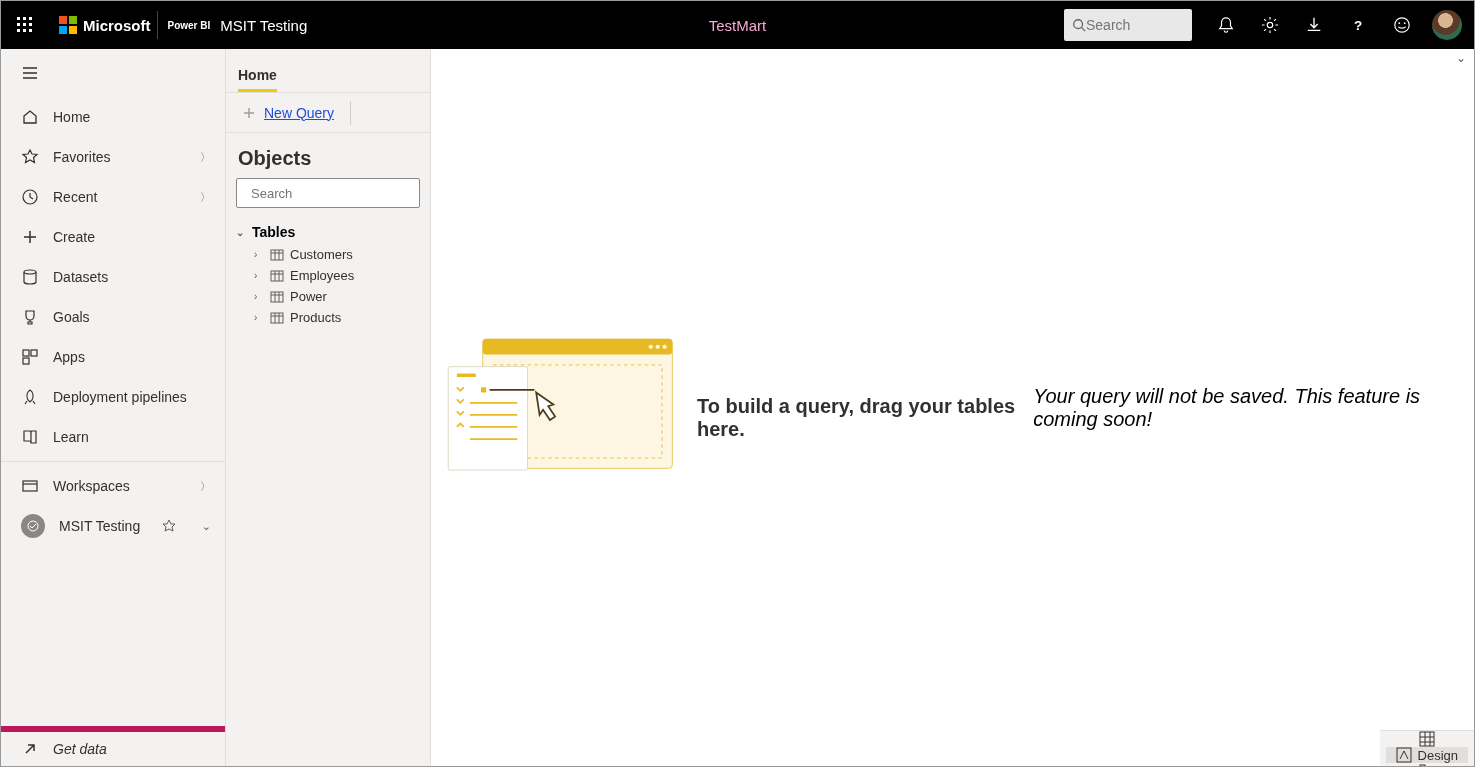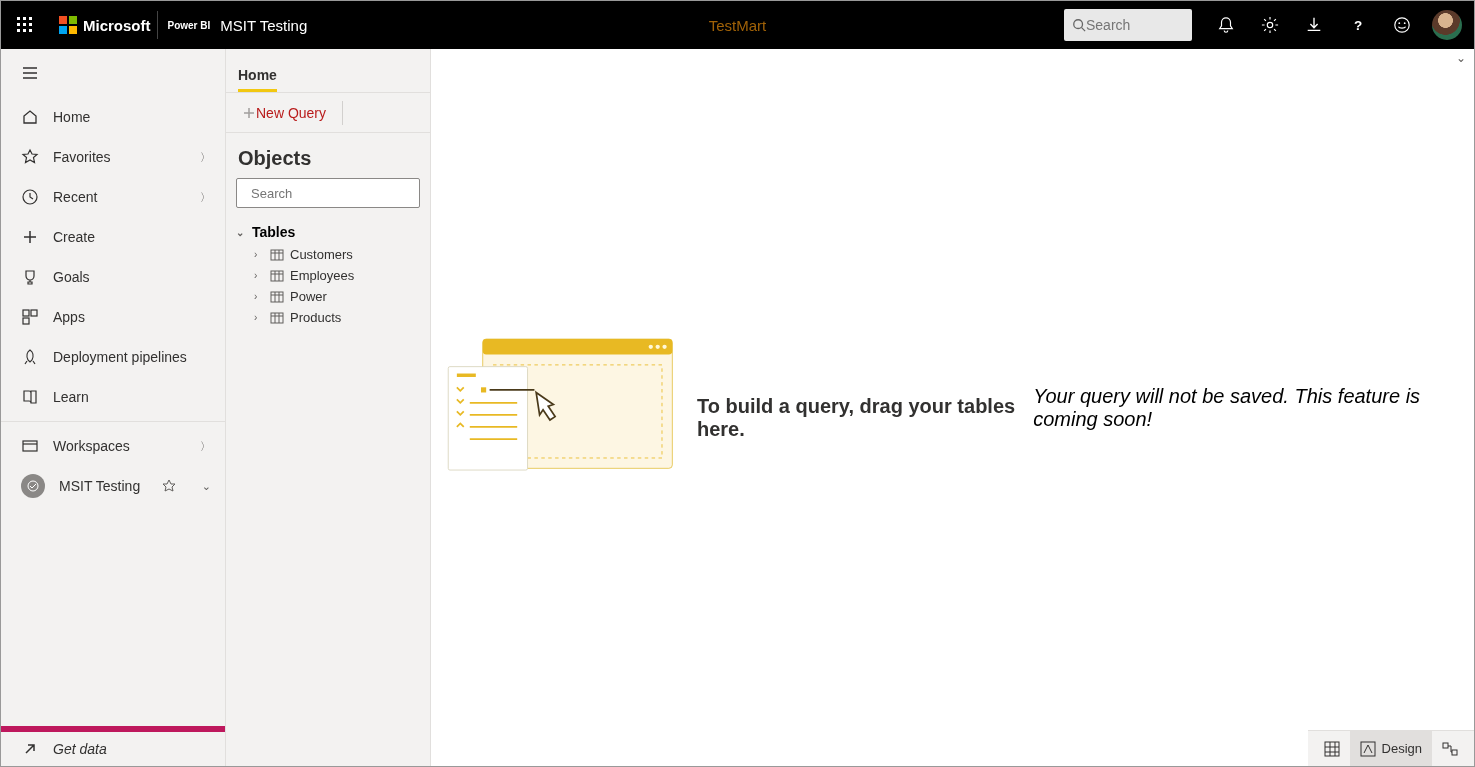--- a/index.html
+++ b/index.html
@@ -6,21 +6,21 @@
   html, body { height: 100%; }
   body { width: 1475px; height: 767px; background: #f3f2f1; overflow: hidden; border:1px solid #999;}
   
   
   .topbar { height: 48px; background: #000; color: #fff; display: flex; align-items: center; position: relative; }
   .waffle { width: 48px; height: 48px; display:flex; align-items:center; justify-content:center; cursor:pointer;}
   .ms-logo { display:flex; align-items:center; gap:6px; padding:0 6px 0 10px; border-right:1px solid #444; height:28px;}
   .ms-logo-text { font-size: 15px; font-weight:600;}
   .powerbi { padding:0 10px; font-size:10px; font-weight:700;}
   .workspace-name { font-size:15px; font-weight:400; color:#fff;}
-  .topbar-center { position:absolute; left:50%; transform:translateX(-50%); font-size:15px; color:#a16207;}
+  .topbar-center { position:absolute; left:50%; transform:translateX(-50%); font-size:15px; color:#f9a8d4;}
   .topbar-right { margin-left:auto; display:flex; align-items:center; gap:4px; padding-right:12px;}
   .search-box { background:#e8e8e8; height:32px; width:128px; display:flex; align-items:center; padding:0 8px; border-radius:2px; margin-right:10px;}
   .search-box input { border:none; background:transparent; outline:none; font-size:14px; width:90px; color:#555;}
   .top-icon-btn { width:40px; height:48px; display:flex; align-items:center; justify-content:center; cursor:pointer;}
   .avatar { width:30px; height:30px; border-radius:50%; background: radial-gradient(circle at 45% 35%, #d9b48f 0 28%, #5b3a2a 30% 55%, #2a6e4f 57% 100%); margin-left:6px;}
   
   
   .body-row { display:flex; height: calc(100% - 48px); }
   
   
@@ -31,39 +31,39 @@
   .nav-spacer { flex:1;}
   .nav-divider { height:1px; background:#e1dfdd; margin:4px 0;}
   .nav-bottom { border-top:6px solid #be185d;font-style:italic;}
   .ws-circle { width:24px; height:24px; border-radius:50%; background:#8a8886; display:flex; align-items:center; justify-content:center; font-size:11px; color:#fff;}
   
   
   .objects-panel { width:205px; background:#f3f2f1; border-right:1px solid #e1dfdd; display:flex; flex-direction:column;}
   .tab-row { height:44px; display:flex; align-items:flex-end; padding:0 12px; border-bottom:1px solid #e1dfdd;}
   .tab { font-size:14px; font-weight:600; padding:8px 0 6px; border-bottom:3px solid #f2c811; color:#323130;}
   .newquery-row { height:40px; display:flex; align-items:center; padding:0 10px; border-bottom:1px solid #e1dfdd; position:relative;}
-  .newquery-btn { display:flex; align-items:center; gap:0; color:#b91c1c; font-size:14px; cursor:pointer; padding:4px 6px;}
+  .newquery-btn { display:flex; align-items:center; gap:8px; color:#1d4ed8; font-size:14px; cursor:pointer; padding:4px 6px;text-decoration:underline;}
   .vline { width:1px; height:24px; background:#d2d0ce; margin-left:10px;}
   .objects-header { font-size:20px; font-weight:600; padding:14px 12px 8px; color:#323130;}
   .obj-search { margin:0 10px 8px; height:30px; border:1px solid #8a8886; background:#fff; display:flex; align-items:center; padding:0 8px; gap:6px; border-radius:2px;}
   .obj-search input { border:none; outline:none; font-size:13px; flex:1; background:transparent;}
   .tree { padding:4px 6px;}
   .tree-group-h { display:flex; align-items:center; gap:6px; font-size:14px; font-weight:700; padding:4px 4px; cursor:pointer;}
   .tree-item { display:flex; align-items:center; gap:6px; font-size:13px; color:#323130; padding:3px 4px 3px 22px; cursor:pointer;}
   .chev { font-size:10px; color:#605e5c; width:10px;}
   
   
   .canvas { flex:1; background:#fff; display:flex; flex-direction:column; position:relative;}
   .canvas-top-collapse { position:absolute; top:2px; right:8px; cursor:pointer; color:#605e5c; font-size:12px;}
   .empty-state { flex:1; display:flex; flex-direction:row; align-items:center; justify-content:center; gap:16px;}
   .empty-title { font-size:20px; font-weight:600; color:#323130; margin-top:20px;}
   .empty-sub { font-size:20px; color:#000000; font-style:italic;}
   
   
-  .statusbar { position:absolute; bottom:0; right:0; height:36px; display:flex; align-items:center; gap:0; border-top:1px solid #e1dfdd; background:#f3f2f1; padding:0 6px;}
+  .statusbar { position:absolute; bottom:0; right:0; height:36px; display:flex; align-items:center; gap:0; border-top:1px solid #e1dfdd; background:#f3f2f1; padding:0 6px;flex-direction:column;}
   .status-btn { height:36px; display:flex; align-items:center; gap:6px; padding:0 10px; font-size:13px; cursor:pointer; color:#323130;}
   .status-btn.active { background:#e1dfdd;}
   
   svg { display:block; }
   .ico { width:18px; height:18px; }
   .ico16 { width:16px; height:16px; }
   .ico14 { width:14px; height:14px; }
 </style>
 </head>
 <body>
@@ -164,20 +164,27 @@
           <path d="M9 5v4l3 2" stroke="#323130" stroke-width="1.2" fill="none"></path>
         </svg>
       <span>Recent</span>
       <span class="nav-chevron">〉</span>
     </div>
     <div class="nav-item">
       <svg class="ico" viewBox="0 0 18 18">
           <path d="M9 3v12M3 9h12" stroke="#323130" stroke-width="1.5"></path>
         </svg>
       <span>Create</span>
+    </div>
+    <div class="nav-item">
+      <svg class="ico" viewBox="0 0 18 18">
+          <ellipse cx="9" cy="4" rx="6" ry="2" fill="none" stroke="#323130" stroke-width="1.2"></ellipse>
+          <path d="M3 4v10c0 1 3 2 6 2s6-1 6-2V4" fill="none" stroke="#323130" stroke-width="1.2"></path>
+        </svg>
+      <span>Datasets</span>
     </div>
     <div class="nav-item">
       <svg class="ico" viewBox="0 0 18 18">
           <path d="M5 3h8v5a4 4 0 0 1-8 0zM7 14h4v2H7zM9 12v2" fill="none" stroke="#323130" stroke-width="1.2"></path>
         </svg>
       <span>Goals</span>
     </div>
     <div class="nav-item">
       <svg class="ico" viewBox="0 0 18 18">
           <rect x="2" y="2" width="6" height="6" fill="none" stroke="#323130" stroke-width="1.2"></rect>

